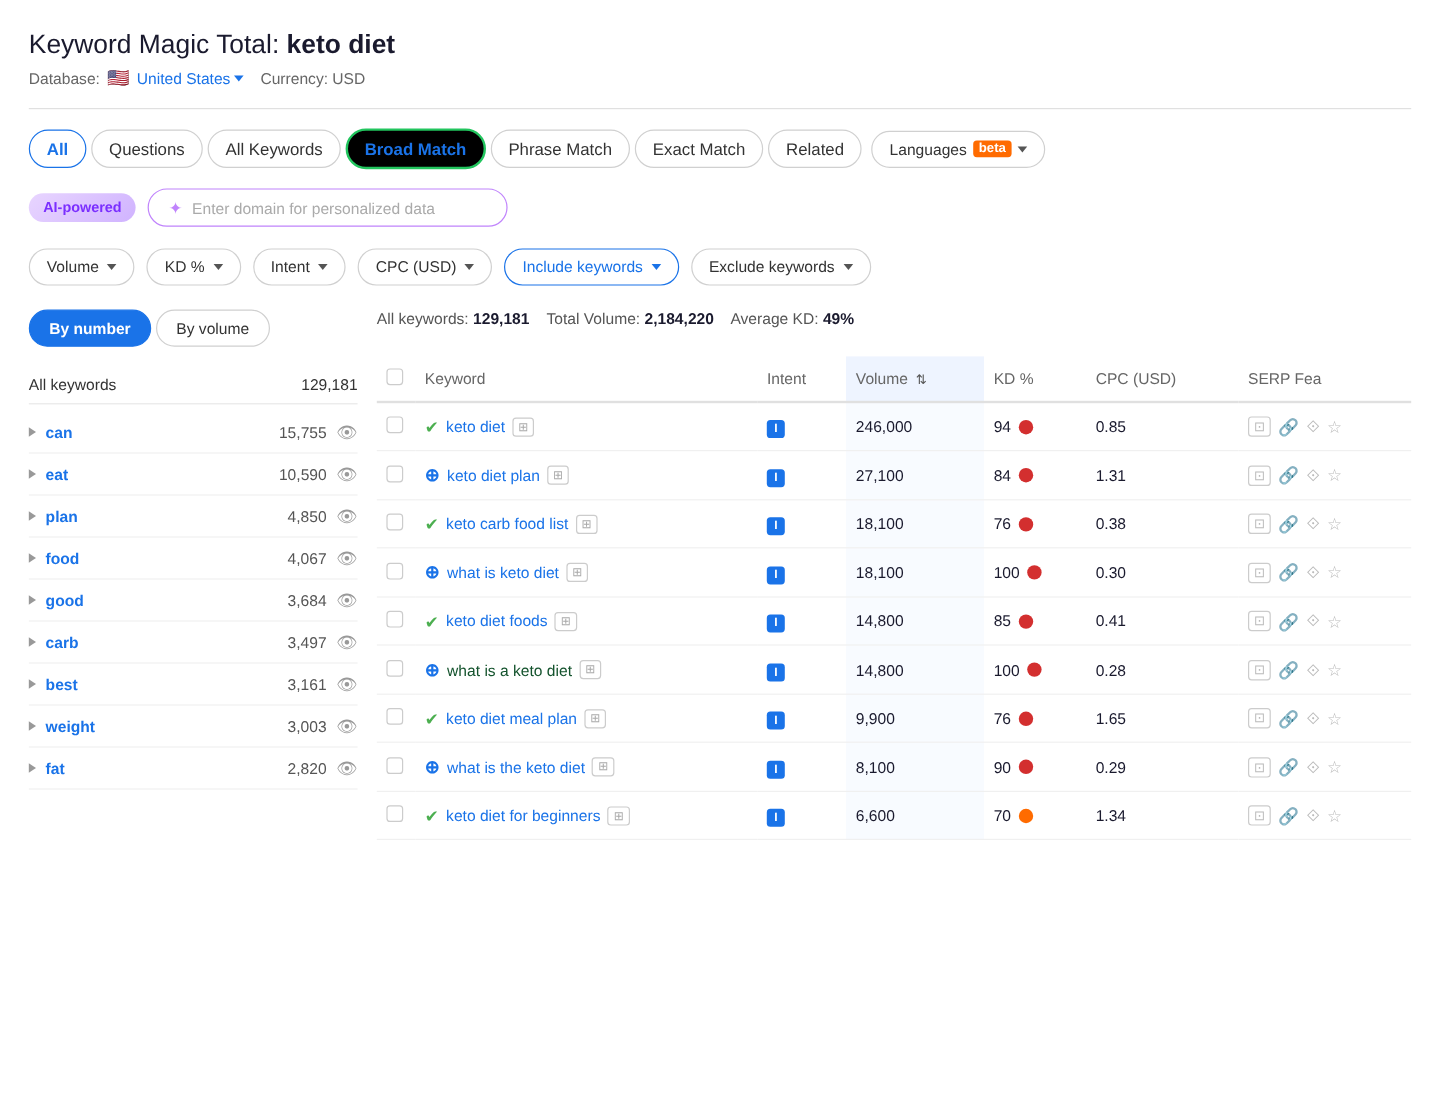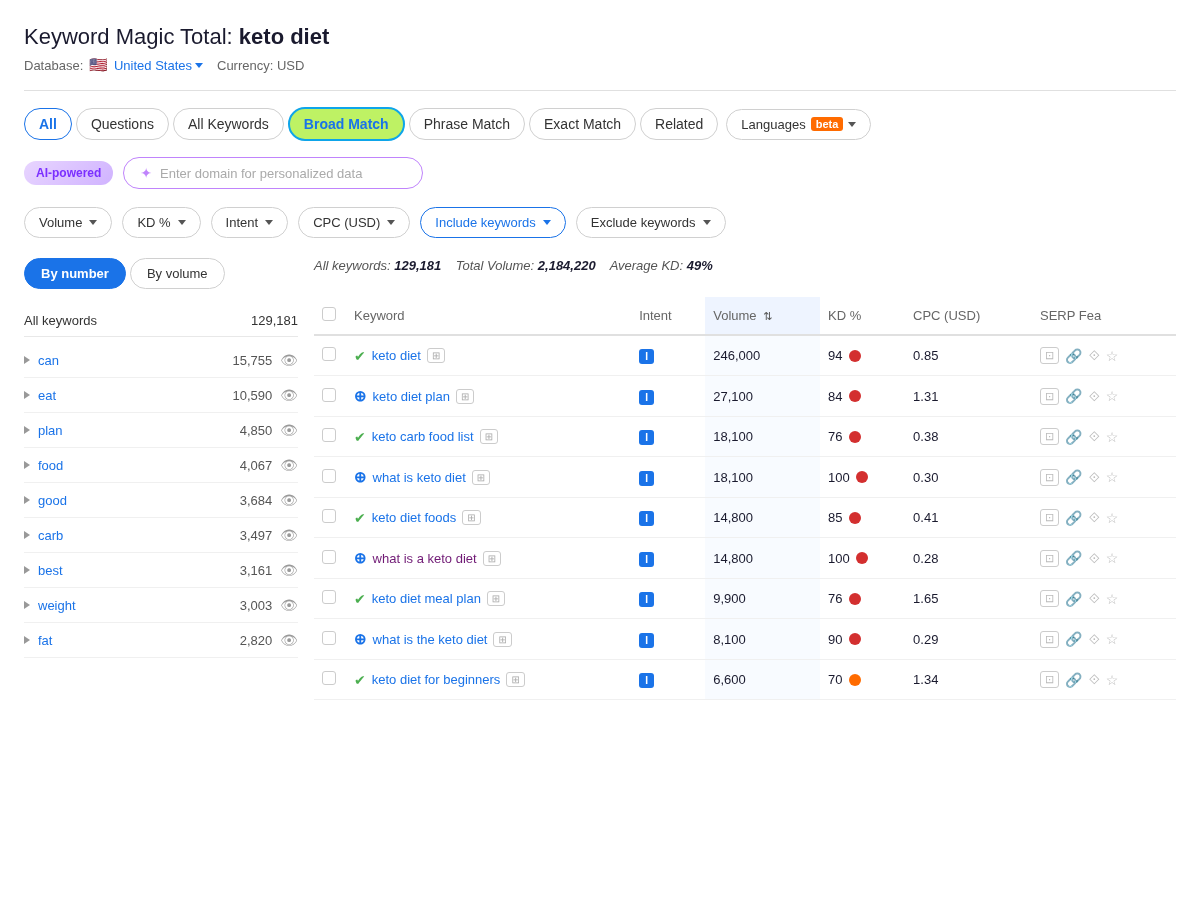--- a/index.html
+++ b/index.html
@@ -9,46 +9,46 @@
     .title { font-size: 22px; font-weight: 700; color: #1a1a2e; }
     .title span { font-weight: 400; color: #1a1a2e; }
     .subtitle { font-size: 13px; color: #666; margin-top: 6px; display: flex; align-items: center; gap: 6px; }
     .flag { font-size: 15px; }
     .db-link { color: #1a73e8; text-decoration: none; font-weight: 500; display: flex; align-items: center; gap: 3px; }
     .chevron-down { display: inline-block; width: 0; height: 0; border-left: 4px solid transparent; border-right: 4px solid transparent; border-top: 5px solid #1a73e8; }
     .divider { border: none; border-top: 1px solid #e0e0e0; margin: 16px 0; }
     .tabs { display: flex; align-items: center; gap: 4px; margin-bottom: 16px; flex-wrap: wrap; }
     .tab { padding: 7px 14px; border-radius: 20px; border: 1px solid #d0d0d0; background: #fff; cursor: pointer; font-size: 14px; color: #333; white-space: nowrap; }
     .tab.active { border-color: #1a73e8; color: #1a73e8; font-weight: 600; background: #fff; }
-    .tab.selected-blue { border: 2px solid #0ea5e9; color: #1a73e8; font-weight: 600; background: #bef264; }
+    .tab.selected-blue { border: 2px solid #22c55e; color: #1a73e8; font-weight: 600; background: #000000; }
     .tab-languages { display: flex; align-items: center; gap: 5px; padding: 7px 14px; border-radius: 20px; border: 1px solid #d0d0d0; background: #fff; cursor: pointer; font-size: 13px; color: #333; margin-left: 4px; }
     .badge-beta { background: #ff6b00; color: #fff; font-size: 11px; padding: 1px 5px; border-radius: 3px; font-weight: 600; }
     .domain-row { display: flex; align-items: center; gap: 10px; margin-bottom: 18px; }
     .ai-badge { background: linear-gradient(135deg, #e8d5ff, #d0b3ff); color: #7b2fff; font-size: 12px; font-weight: 600; padding: 5px 12px; border-radius: 16px; white-space: nowrap; }
     .domain-input { border: 1.5px solid #c084fc; border-radius: 20px; padding: 7px 16px; font-size: 13px; color: #999; background: #fff; display: flex; align-items: center; gap: 8px; min-width: 300px; cursor: text; }
     .sparkle { color: #c084fc; font-size: 14px; }
     .filters { display: flex; gap: 10px; flex-wrap: wrap; margin-bottom: 20px; }
     .filter-btn { display: flex; align-items: center; gap: 5px; padding: 7px 14px; border: 1px solid #d0d0d0; border-radius: 20px; background: #fff; cursor: pointer; font-size: 13px; color: #333; }
     .filter-btn .chev { display: inline-block; width: 0; height: 0; border-left: 4px solid transparent; border-right: 4px solid transparent; border-top: 5px solid #555; margin-left: 2px; }
     .content-area { display: flex; gap: 0; }
     .sidebar { width: 290px; min-width: 290px; padding-right: 16px; }
     .sidebar-header { display: flex; gap: 4px; margin-bottom: 16px; }
     .sort-btn { padding: 7px 16px; border-radius: 20px; border: 1px solid #d0d0d0; background: #fff; cursor: pointer; font-size: 13px; color: #333; }
     .sort-btn.active { background: #1a73e8; color: #fff; border-color: #1a73e8; font-weight: 600; }
     .all-keywords-row { display: flex; justify-content: space-between; align-items: center; padding: 8px 0; border-bottom: 1px solid #e8e8e8; font-size: 13px; margin-bottom: 6px; }
     .all-keywords-label { color: #333; font-weight: 500; }
     .all-keywords-count { color: #333; }
     .sidebar-item { display: flex; align-items: center; justify-content: space-between; padding: 9px 0; border-bottom: 1px solid #f0f0f0; }
-    .sidebar-item-left { display: flex; align-items: center; gap: 8px; }
+    .sidebar-item-left { display: flex; align-items: center; gap: 8px; font-weight: bold; }
     .chevron-right { display: inline-block; width: 0; height: 0; border-top: 4px solid transparent; border-bottom: 4px solid transparent; border-left: 6px solid #999; cursor: pointer; }
     .kw-label { color: #1a73e8; font-size: 13px; cursor: pointer; }
     .kw-count { color: #555; font-size: 13px; }
     .eye-icon { color: #999; font-size: 14px; cursor: pointer; }
     .main-table { flex: 1; min-width: 0; }
-    .stats-row { font-size: 13px; color: #555; margin-bottom: 14px; padding-bottom: 10px; font-style: italic; }
+    .stats-row { font-size: 13px; color: #555; margin-bottom: 14px; padding-bottom: 10px; }
     .stats-row strong { color: #1a1a2e; }
     table { width: 100%; border-collapse: collapse; }
     thead th { text-align: left; padding: 10px 8px; font-size: 13px; color: #666; font-weight: 500; border-bottom: 2px solid #e0e0e0; background: #fff; white-space: nowrap; }
     .sort-icon { color: #555; font-size: 11px; margin-left: 3px; }
     tbody tr { border-bottom: 1px solid #f0f0f0; }
     td { padding: 11px 8px; font-size: 13px; vertical-align: middle; }
     .check-col { width: 32px; }
     .kw-cell { color: #1a73e8; cursor: pointer; white-space: nowrap; display: flex; align-items: center; gap: 6px; }
     .kw-icon { color: #4caf50; font-size: 14px; }
     .kw-icon-plus { color: #1a73e8; font-size: 14px; }
@@ -440,21 +440,21 @@
         </div>
       </td>
     </tr>
             <tr>
       <td class="check-col">
         <span class="checkbox"></span>
       </td>
       <td>
         <div class="kw-cell">
           <span class="kw-icon-plus" style="font-weight:700;font-size:15px;">⊕</span>
-          <a href="#" style="color:#701a75;text-decoration:none;">what is a keto diet</a>
+          <a href="#" style="color:#14532d;text-decoration:none;">what is a keto diet</a>
           <span class="kw-copy" style="border:1px solid #ccc;padding:1px 4px;border-radius:3px;font-size:10px;">⊞</span>
         </div>
       </td>
       <td>
         <span class="intent-badge">I</span>
       </td>
       <td style="background:#f8fbff;">
         <span class="volume-val">14,800</span>
       </td>
       <td>

